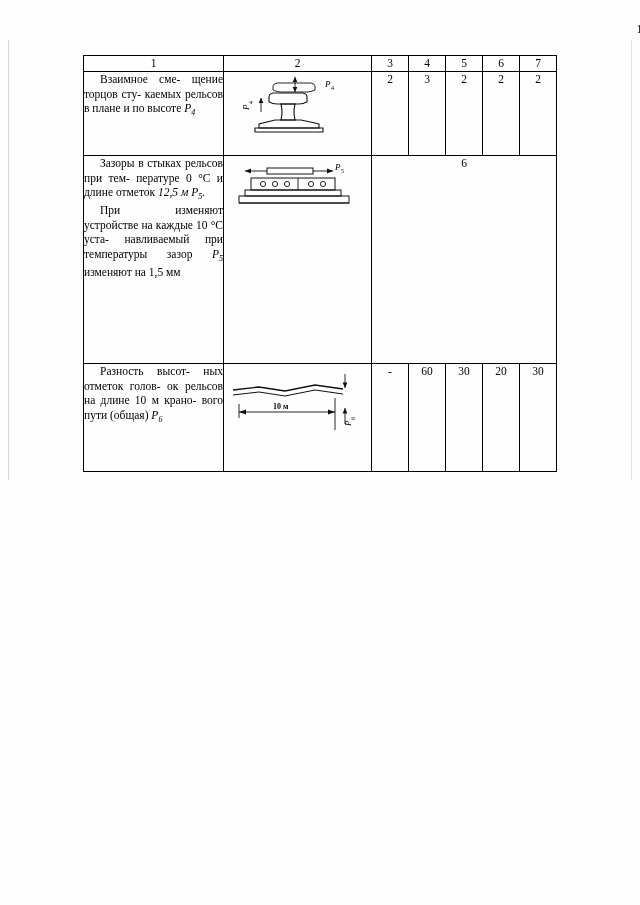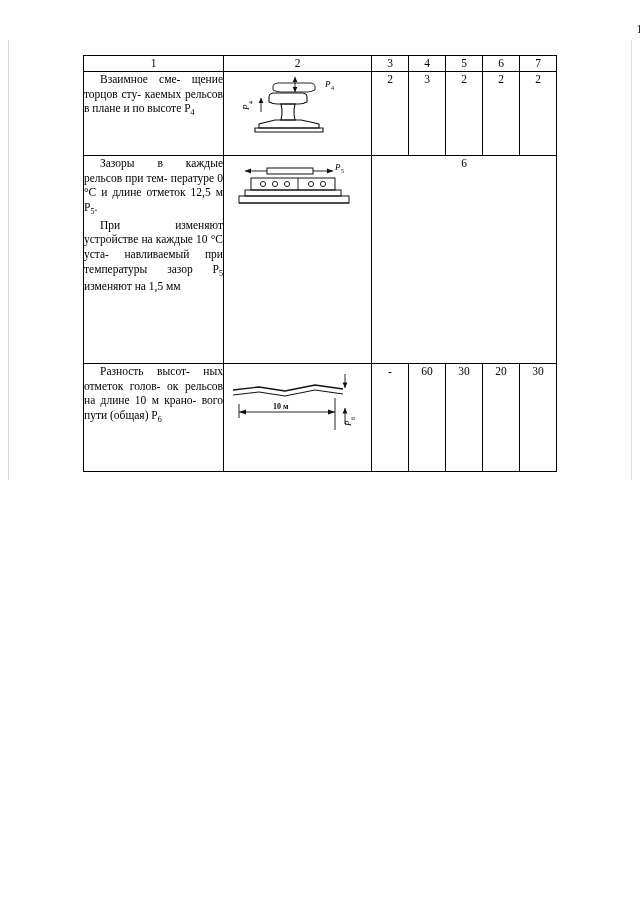--- a/index.html
+++ b/index.html
@@ -98,21 +98,21 @@
     font-size: 12px;
   }
   .merged-center {
     text-align: center;
     vertical-align: top;
     padding-top: 4px;
     font-size: 12px;
   }
 
   sub { font-size: 8px; }
-  i, .ital { }
+  i, .ital { font-style: italic; }
 
   .fig {
     position: relative;
     width: 100%;
     height: 100%;
   }
   .figbox {
     display: block;
     margin: 0 auto;
   }
@@ -194,21 +194,21 @@
         <td class="num-cell">2</td>
         <td class="num-cell">3</td>
         <td class="num-cell">2</td>
         <td class="num-cell">2</td>
         <td class="num-cell">2</td>
       </tr>
 
       <tr class="r2">
         <td class="celltext">
           <p>
-            <span>Зазоры в каждые</span>
+            <span>Зазоры в стыках</span>
             <span>рельсов при тем-</span>
             <span>пературе 0 °C и</span>
             <span>длине отметок</span>
             <span class="ital">12,5 м P<sub>5</sub>.</span>
           </p>
           <p>
             <span>При изменяют</span>
             <span>устройстве на</span>
             <span>каждые 10 °C уста-</span>
             <span>навливаемый при</span>

